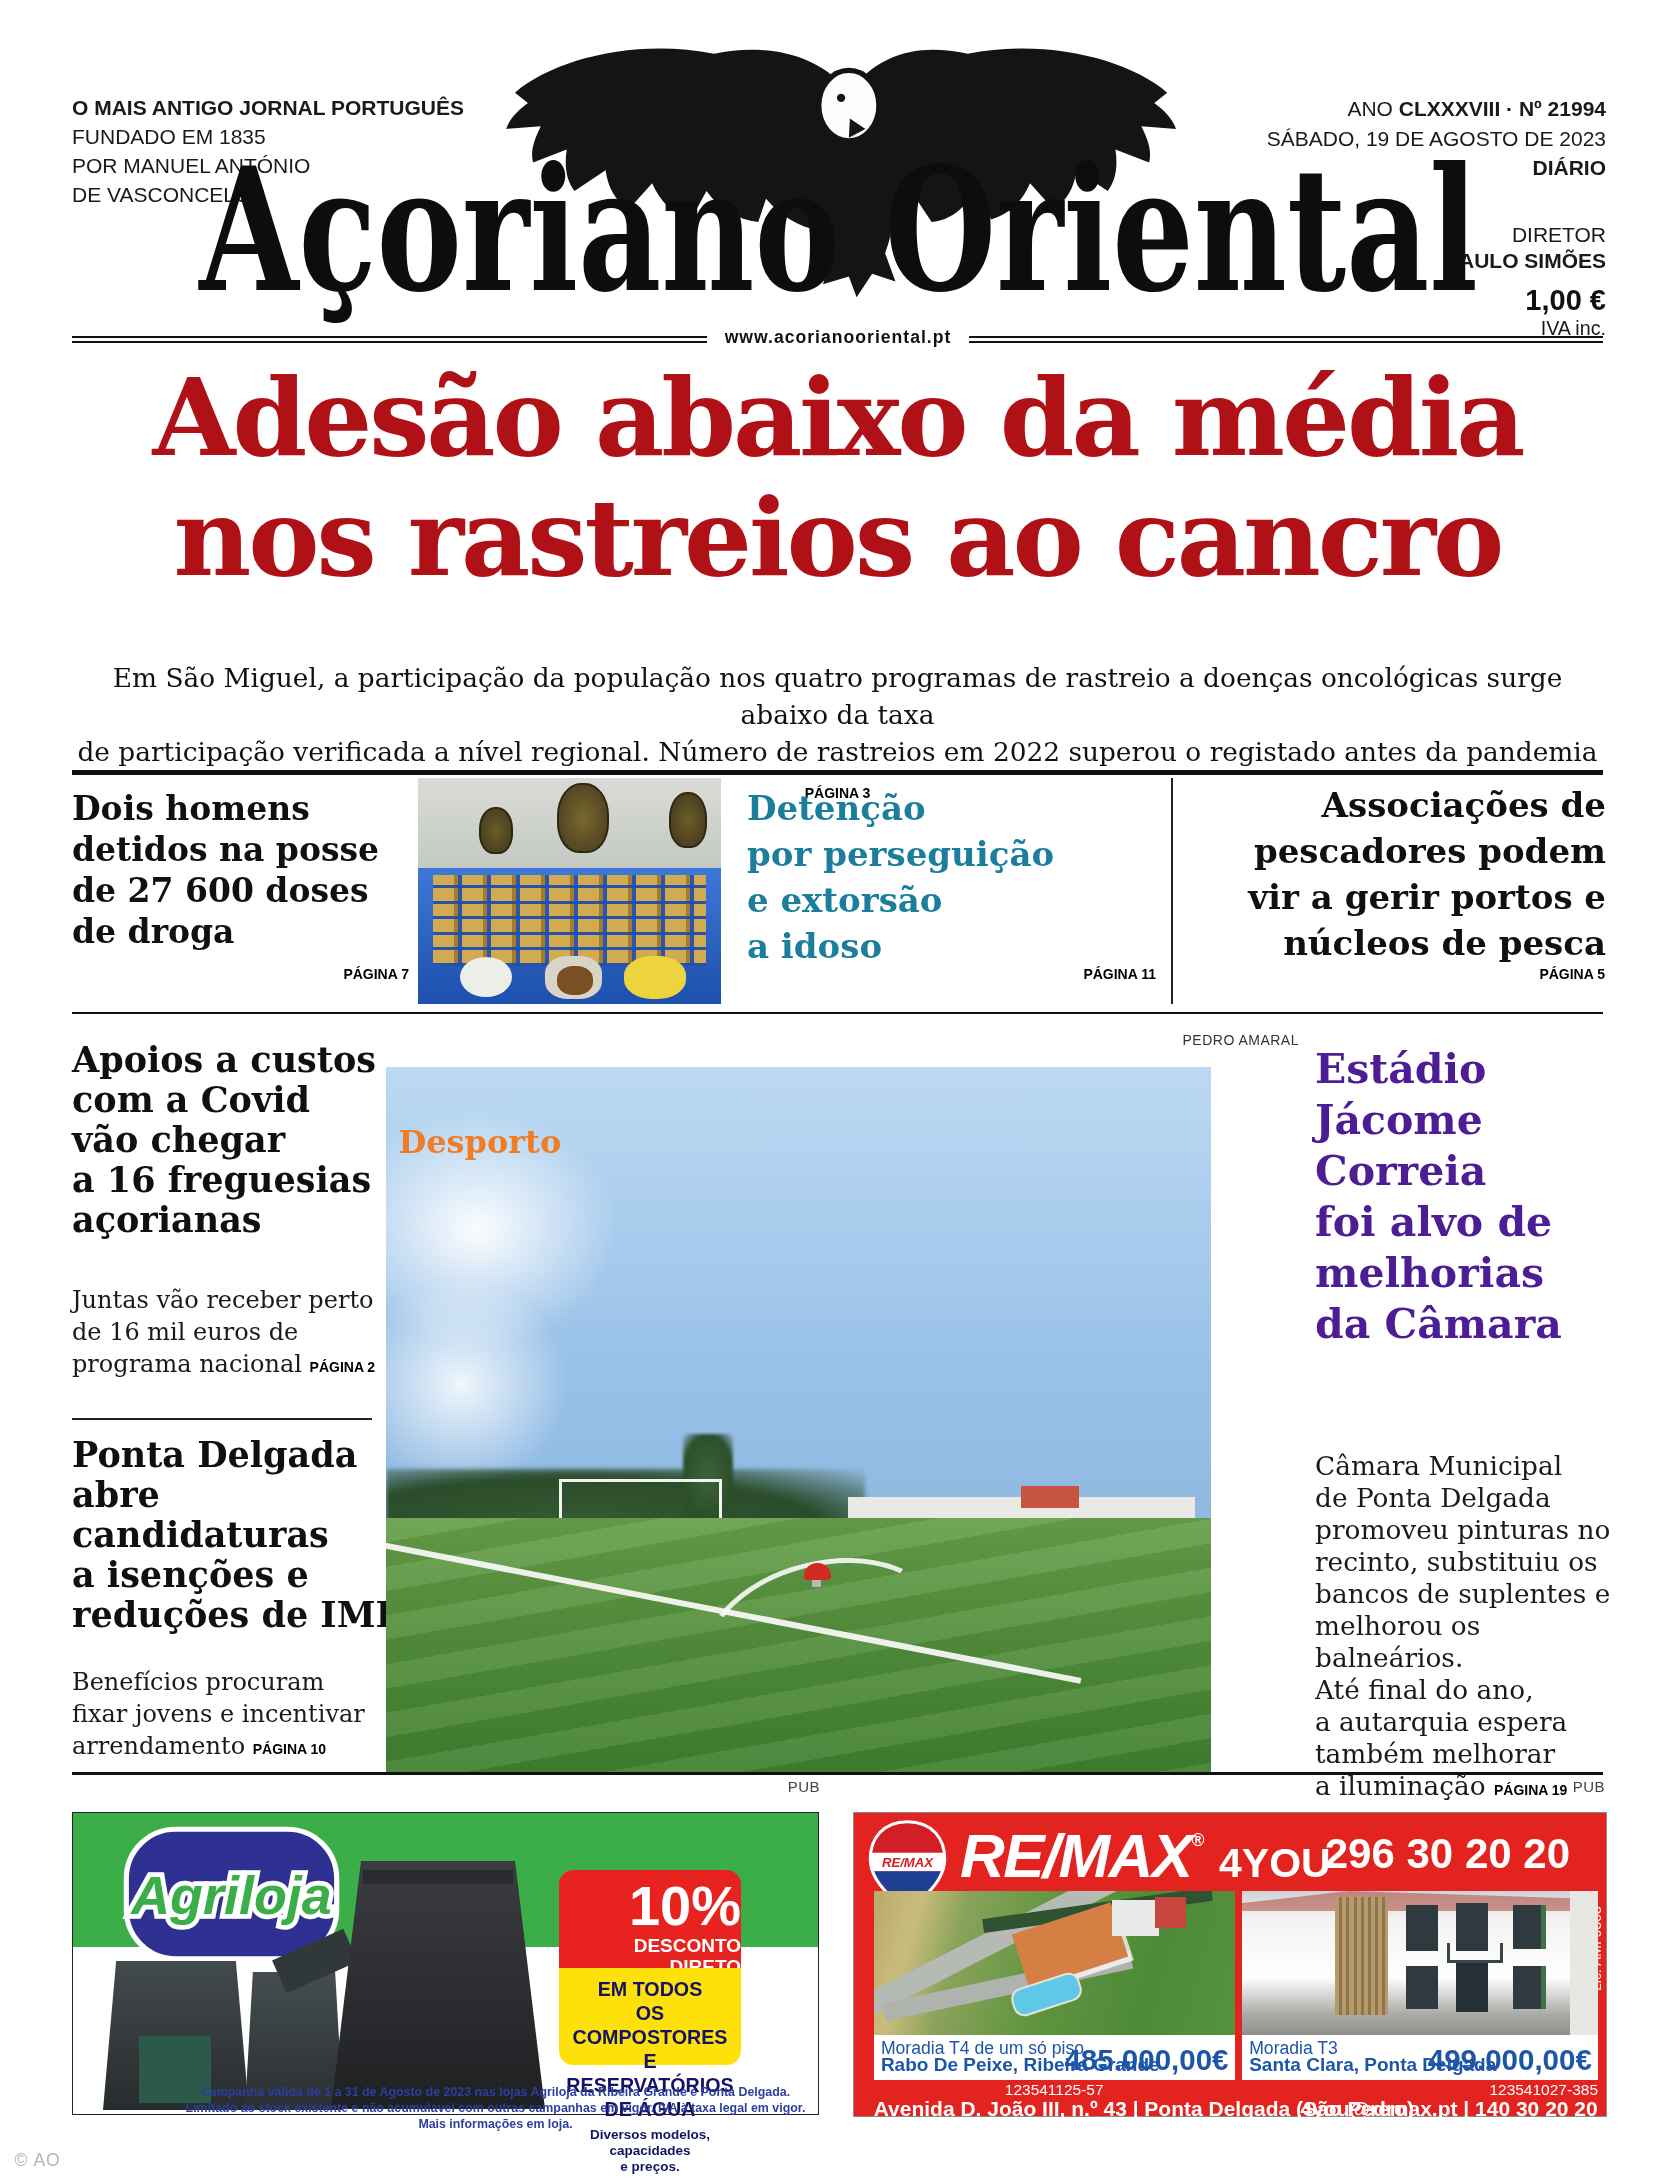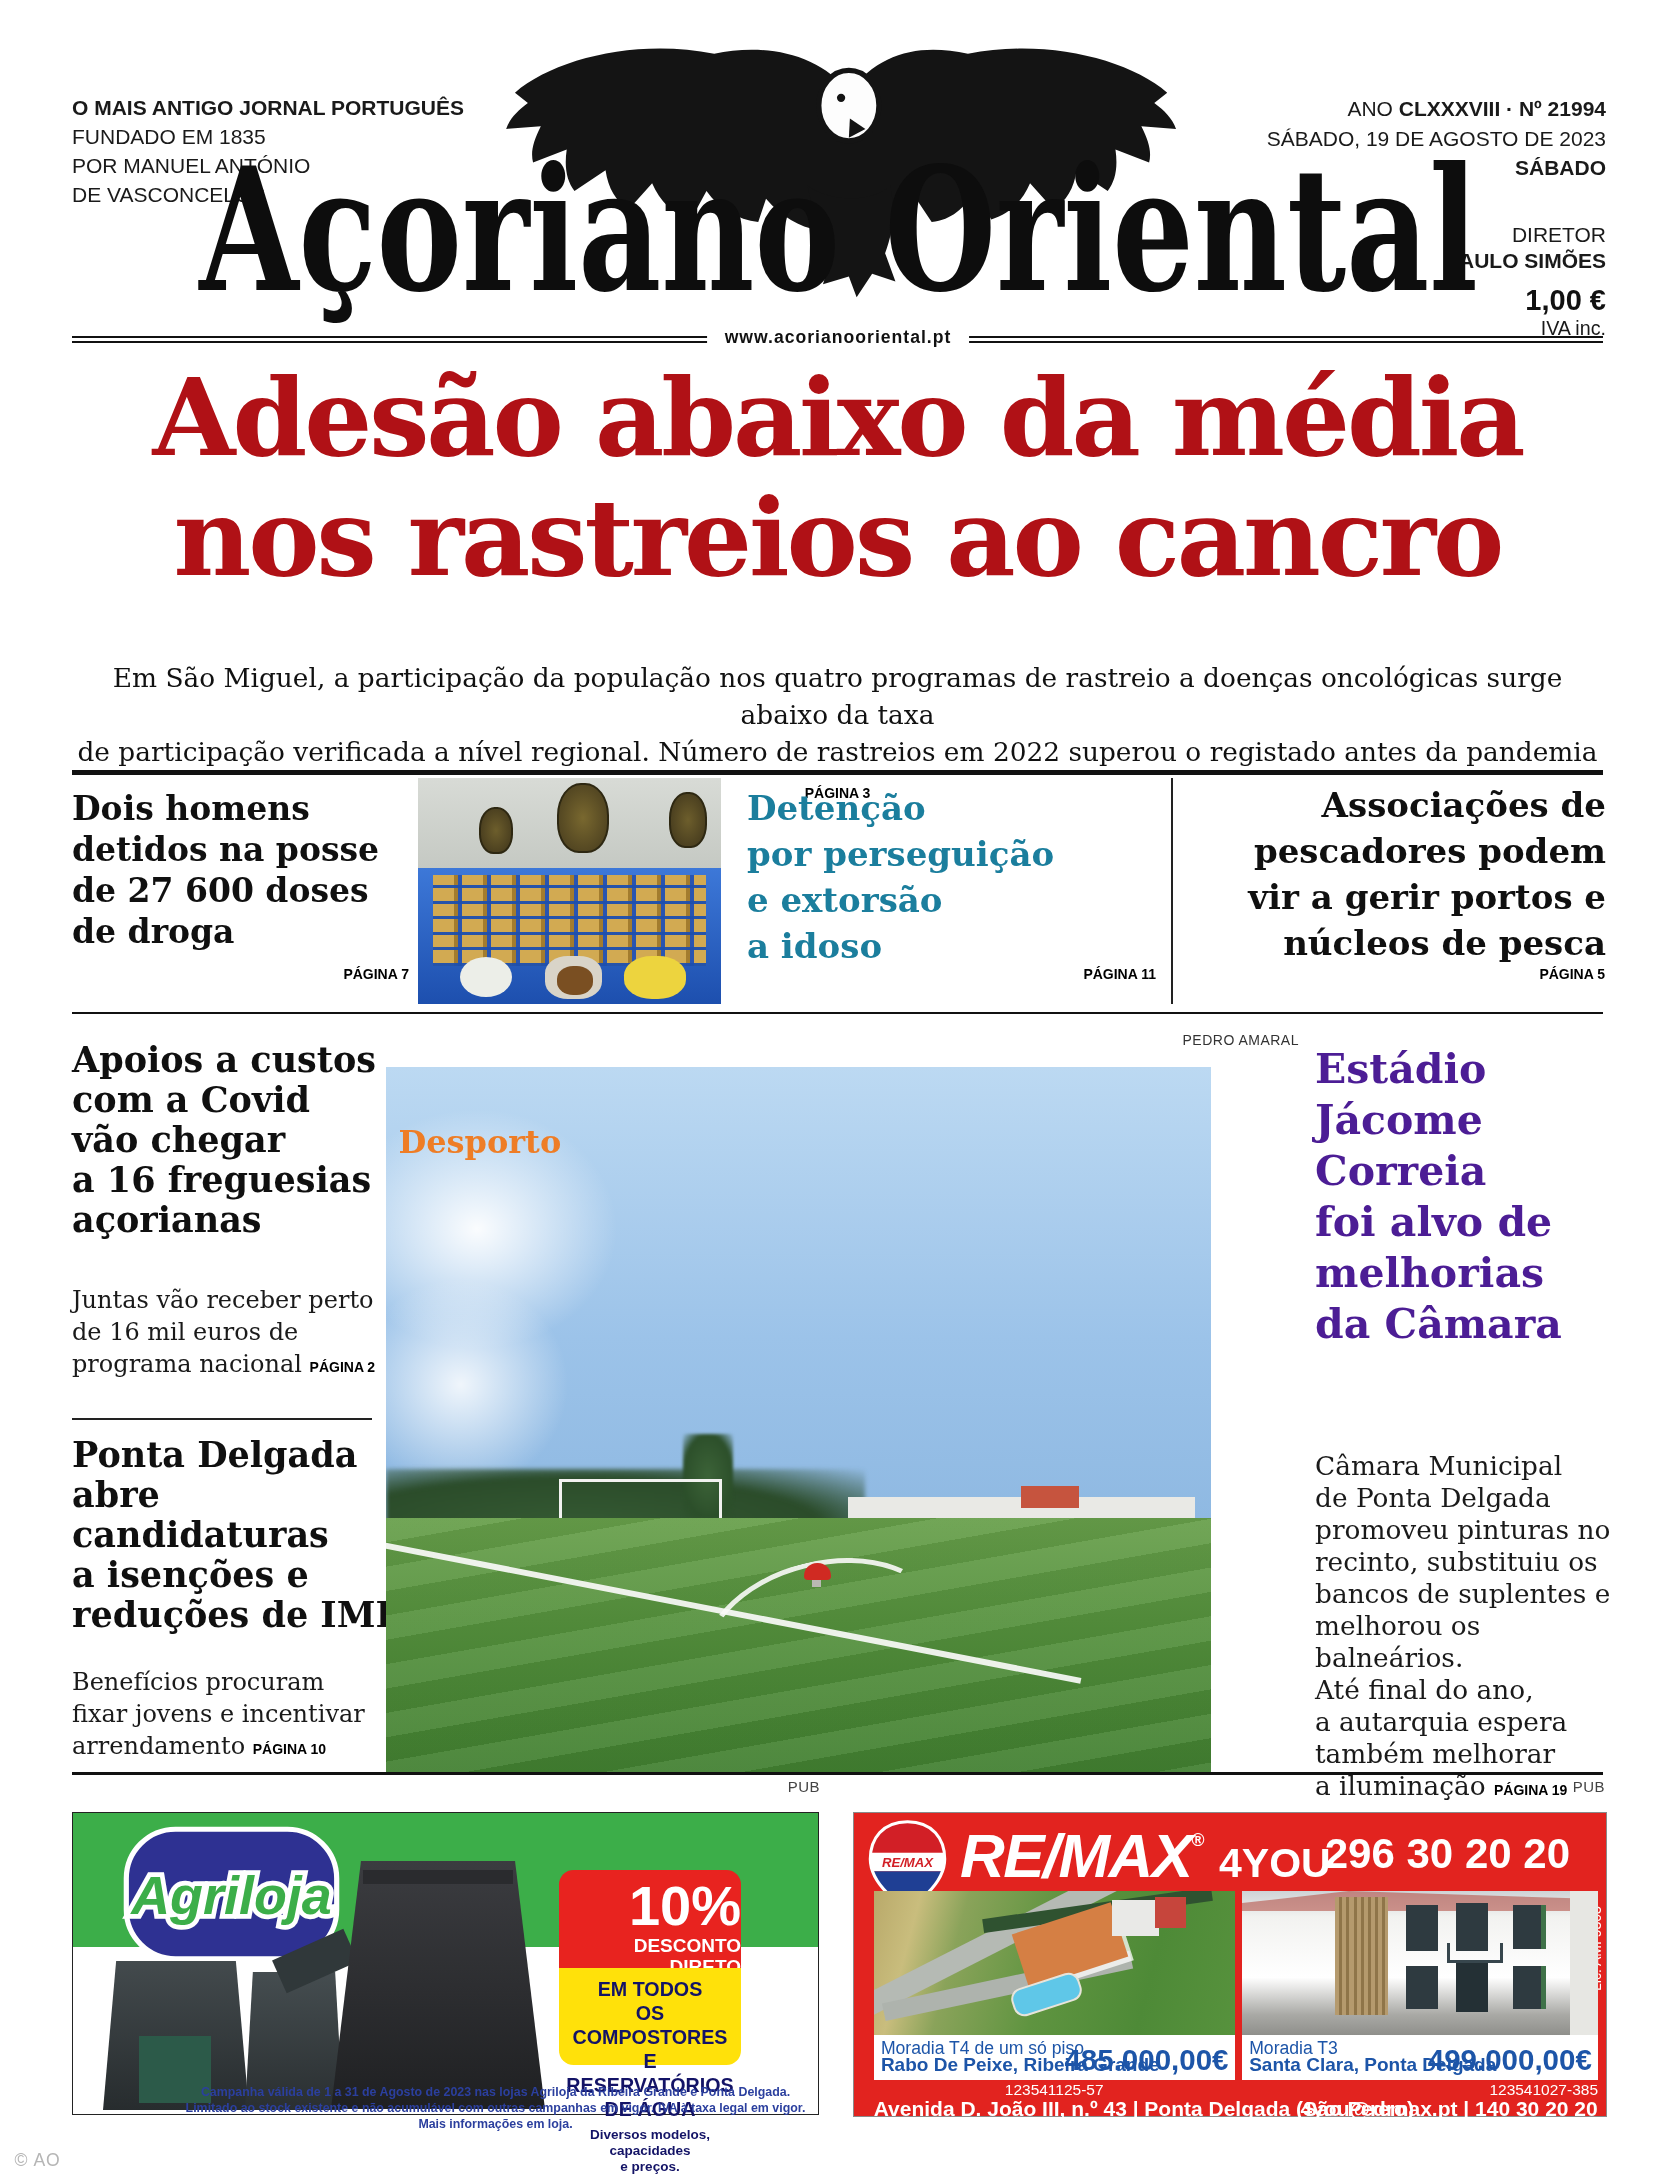--- a/index.html
+++ b/index.html
@@ -67,21 +67,21 @@
   <div class="abs tagline" style="left:72px;top:93px;width:394px;">
     <div style="font-weight:bold;">O MAIS ANTIGO JORNAL PORTUGUÊS</div>
     <div>FUNDADO EM 1835</div>
     <div>POR MANUEL ANTÓNIO</div>
     <div>DE VASCONCELOS</div>
   </div>
 
   <div class="abs edition" style="right:70px;top:94px;width:466px;">
     <div><span>ANO </span><span class="b">CLXXXVIII · Nº 21994</span></div>
     <div>SÁBADO, 19 DE AGOSTO DE 2023</div>
-    <div class="b">SÁBADO</div>
+    <div class="b">DIÁRIO</div>
   </div>
 
   <div class="abs director" style="right:70px;top:222px;width:311px;">
     <div>DIRETOR</div>
     <div style="font-weight:bold;">PAULO SIMÕES</div>
   </div>
 
   <div class="abs price" style="right:70px;top:284px;width:207px;">1,00 €</div>
   <div class="abs pricenote" style="right:70px;top:317px;width:207px;">IVA inc.</div>
 

